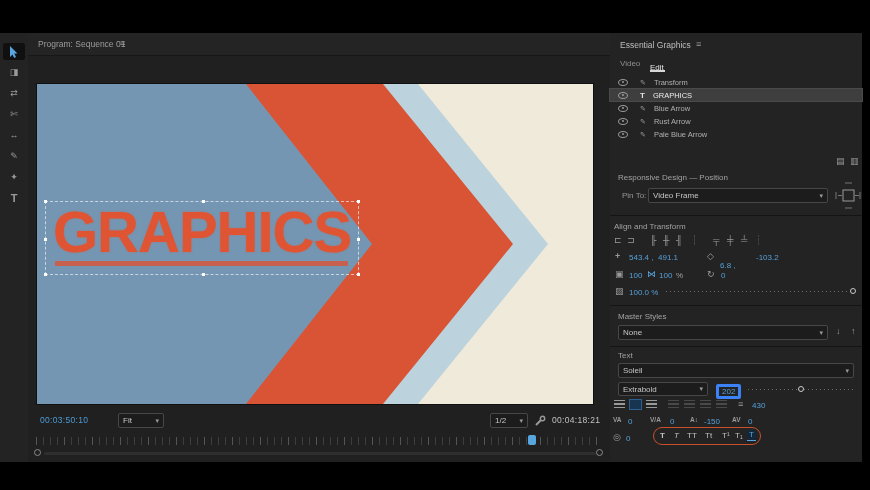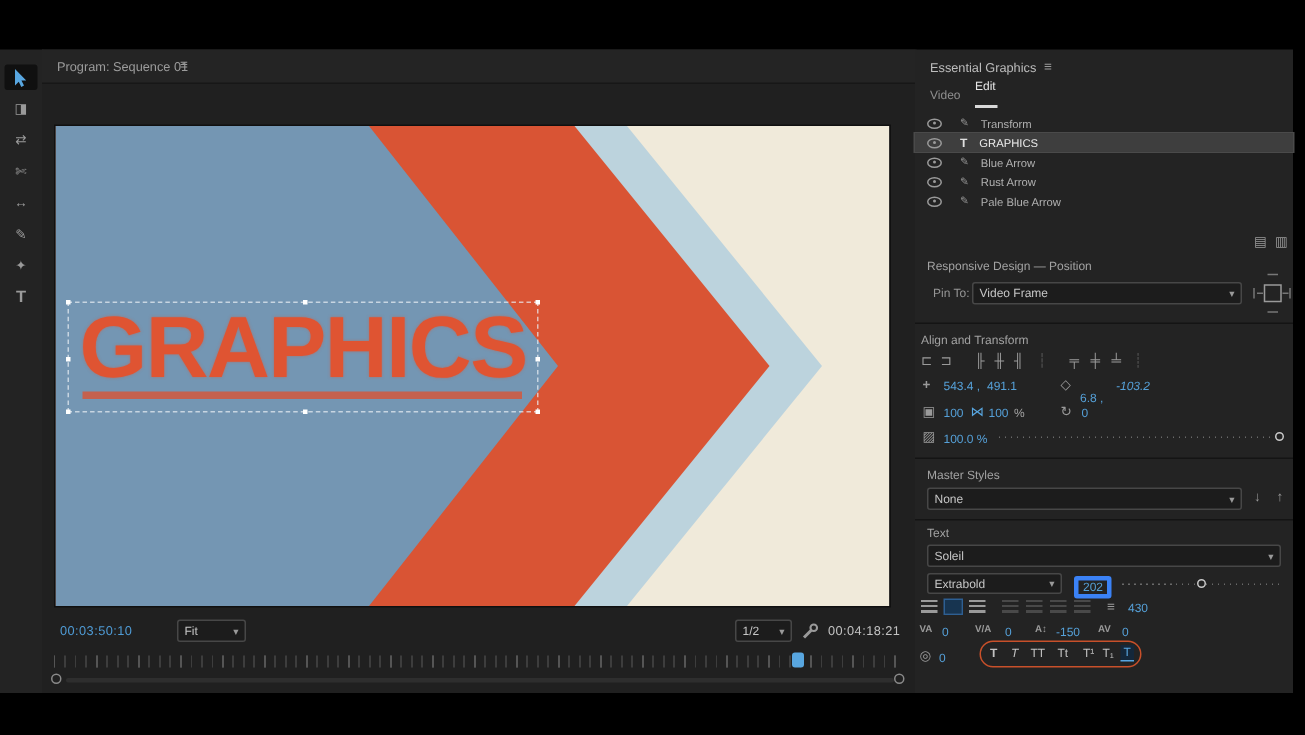--- a/index.html
+++ b/index.html
@@ -128,21 +128,21 @@
     <div class="abs" style="left:6px;top:416px;width:7px;height:7px;border:1px solid #8a8a8a;border-radius:50%;box-sizing:border-box;"></div>
     <div class="abs" style="left:568px;top:416px;width:7px;height:7px;border:1px solid #8a8a8a;border-radius:50%;box-sizing:border-box;"></div>
   </div>
 
   <div class="abs panel" style="left:610px;top:33px;width:252px;height:429px;">
 
     <span class="abs lbl" style="left:10px;top:7px;font-size:8.5px;color:#bdbdbd;">Essential Graphics</span>
     <span class="abs icn" style="left:86px;top:7px;">≡</span>
 
     <span class="abs lbl" style="left:10px;top:26px;color:#8f8f8f;">Video</span>
-    <span class="abs lbl" style="left:40px;top:20px;color:#e6e6e6;text-align:right;">Edit</span>
+    <span class="abs lbl" style="left:40px;top:30px;color:#e6e6e6;text-align:right;">Edit</span>
     <div class="abs" style="left:40px;top:37px;width:15px;height:2px;background:#d8d8d8;"></div>
 
     <div class="abs layer-row" style="top:43px;">
       <span class="eye" style="margin-left:8px;"></span>
       <span class="icn" style="margin-left:12px;font-size:7px;">✎</span>
       <span style="margin-left:8px;">Transform</span>
     </div>
     <div class="abs layer-row selected" style="top:56px;">
       <span class="eye" style="margin-left:8px;"></span>
       <span style="margin-left:12px;font-size:8px;font-weight:bold;color:#e0e0e0;">T</span>
@@ -195,21 +195,21 @@
     <span class="abs icn" style="left:103px;top:203px;">╤</span>
     <span class="abs icn" style="left:117px;top:203px;">╪</span>
     <span class="abs icn" style="left:131px;top:203px;">╧</span>
     <span class="abs icn gray" style="left:146px;top:203px;">┊</span>
 
     <span class="abs icn" style="left:5px;top:219px;font-weight:bold;">+</span>
     <span class="abs val" style="left:19px;top:220px;">543.4 ,</span>
     <span class="abs val" style="left:48px;top:220px;text-align:right;">491.1</span>
     <span class="abs icn" style="left:97px;top:219px;">◇</span>
     <span class="abs val" style="left:110px;top:228px;">6.8 ,</span>
-    <span class="abs val" style="left:134px;top:220px;font-style:italic;">-103.2</span>
+    <span class="abs val" style="left:146px;top:220px;">-103.2</span>
 
     <span class="abs icn" style="left:5px;top:237px;">▣</span>
     <span class="abs val" style="left:19px;top:238px;">100</span>
     <span class="abs icn" style="left:37px;top:237px;color:#58a6e0;">⋈</span>
     <span class="abs val" style="left:49px;top:238px;">100</span>
     <span class="abs lbl" style="left:66px;top:238px;">%</span>
     <span class="abs icn" style="left:97px;top:237px;">↻</span>
     <span class="abs val" style="left:111px;top:238px;">0</span>
 
     <span class="abs icn" style="left:5px;top:254px;">▨</span>

